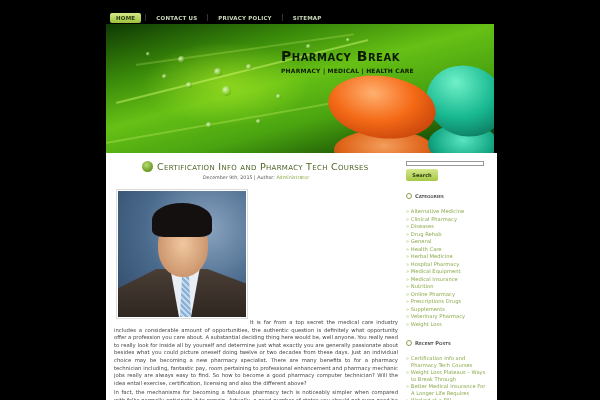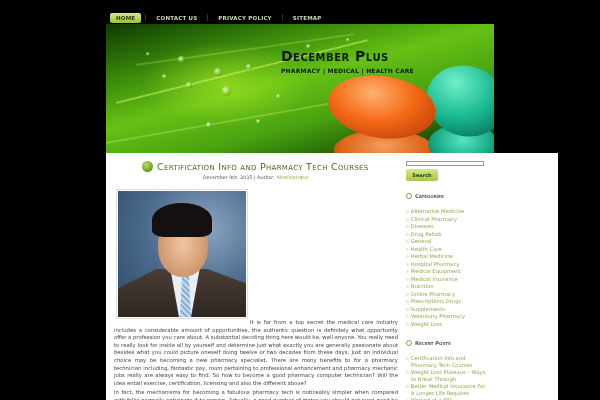--- a/index.html
+++ b/index.html
@@ -22,21 +22,21 @@
     background: radial-gradient(ellipse at 40% 30%, #ffb070, #f46a16 45%, #c2400a 85%); transform: rotate(8deg); }
   .pill-orange2 { position: absolute; left: 228px; top: 106px; width: 100px; height: 40px; border-radius: 50%;
     background: radial-gradient(ellipse at 50% 40%, #ffa060, #e8651a 60%, #a43a0c); opacity: 0.95; }
   .pill-teal { position: absolute; left: 320px; top: 42px; width: 80px; height: 70px; border-radius: 50%;
     background: radial-gradient(ellipse at 30% 30%, #6ff0c8, #18b890 50%, #0a6a55 90%); transform: rotate(20deg); }
   .pill-teal2 { position: absolute; left: 322px; top: 100px; width: 70px; height: 40px; border-radius: 50%;
     background: radial-gradient(ellipse at 50% 40%, #5ae4c0, #14a884 60%, #0a5a48); }
   .site-title { position: absolute; left: 175px; top: 24px; font-family: "DejaVu Sans", sans-serif; font-weight: bold; font-size: 14px; color: #0c1a05; font-variant: small-caps; letter-spacing: 0.5px; }
   .site-tagline { position: absolute; left: 175px; top: 43px; font-family: "DejaVu Sans", sans-serif; font-weight: bold; font-size: 6px; color: #0c1a05; letter-spacing: 0.2px; }
 
-  .content { position: absolute; left: 106px; top: 153px; width: 452px; height: 247px; background: #fff; }
+  .content { position: absolute; left: 106px; top: 153px; width: 391px; height: 247px; background: #fff; }
   .main { position: absolute; left: 8px; top: 0; width: 284px; }
   .post-title { position: absolute; left: 28px; top: 8px; display: flex; align-items: center; white-space: nowrap; }
   .post-icon { width: 11px; height: 11px; border-radius: 50%; background: radial-gradient(circle at 40% 35%, #b8dc70, #6a9a22 70%, #4a7010); margin-right: 4px; }
   .post-title-text { font-family: "DejaVu Sans", sans-serif; font-size: 9.5px; color: #4d6326; font-variant: small-caps; letter-spacing: 0.3px; }
   .post-meta { position: absolute; left: 0; top: 22px; width: 284px; text-align: center; font-size: 4.8px; color: #555; }
   .post-meta .author { color: #8aaa4a; }
 
   .post-photo { position: absolute; left: 2px; top: 36px; width: 132px; height: 130px; border: 1px solid #ddd; padding: 1px; background: #fff; }
   .photo-inner { width: 100%; height: 100%; position: relative; overflow: hidden;
     background: radial-gradient(ellipse at 70% 30%, #8aa4c0, #4a6a8c 50%, #2e4766 100%); }
@@ -88,21 +88,21 @@
   <div class="drop" style="left:100px;top:98px;width:6px;height:6px;"></div>
   <div class="drop" style="left:150px;top:95px;width:5px;height:5px;"></div>
   <div class="drop" style="left:40px;top:28px;width:4px;height:4px;"></div>
   <div class="drop" style="left:170px;top:70px;width:5px;height:5px;"></div>
   <div class="drop" style="left:200px;top:20px;width:5px;height:5px;"></div>
   <div class="drop" style="left:240px;top:14px;width:4px;height:4px;"></div>
   <div class="pill-orange2"></div>
   <div class="pill-teal2"></div>
   <div class="pill-teal"></div>
   <div class="pill-orange"></div>
-  <div class="site-title">December Plus</div>
+  <div class="site-title">Pharmacy Break</div>
   <div class="site-tagline">PHARMACY | MEDICAL | HEALTH CARE</div>
 </div>
 
 <div class="content">
   <div class="main">
     <div class="post-title">
       <span class="post-icon"></span>
       <span class="post-title-text">Certification Info and Pharmacy Tech Courses</span>
     </div>
     <div class="post-meta">

